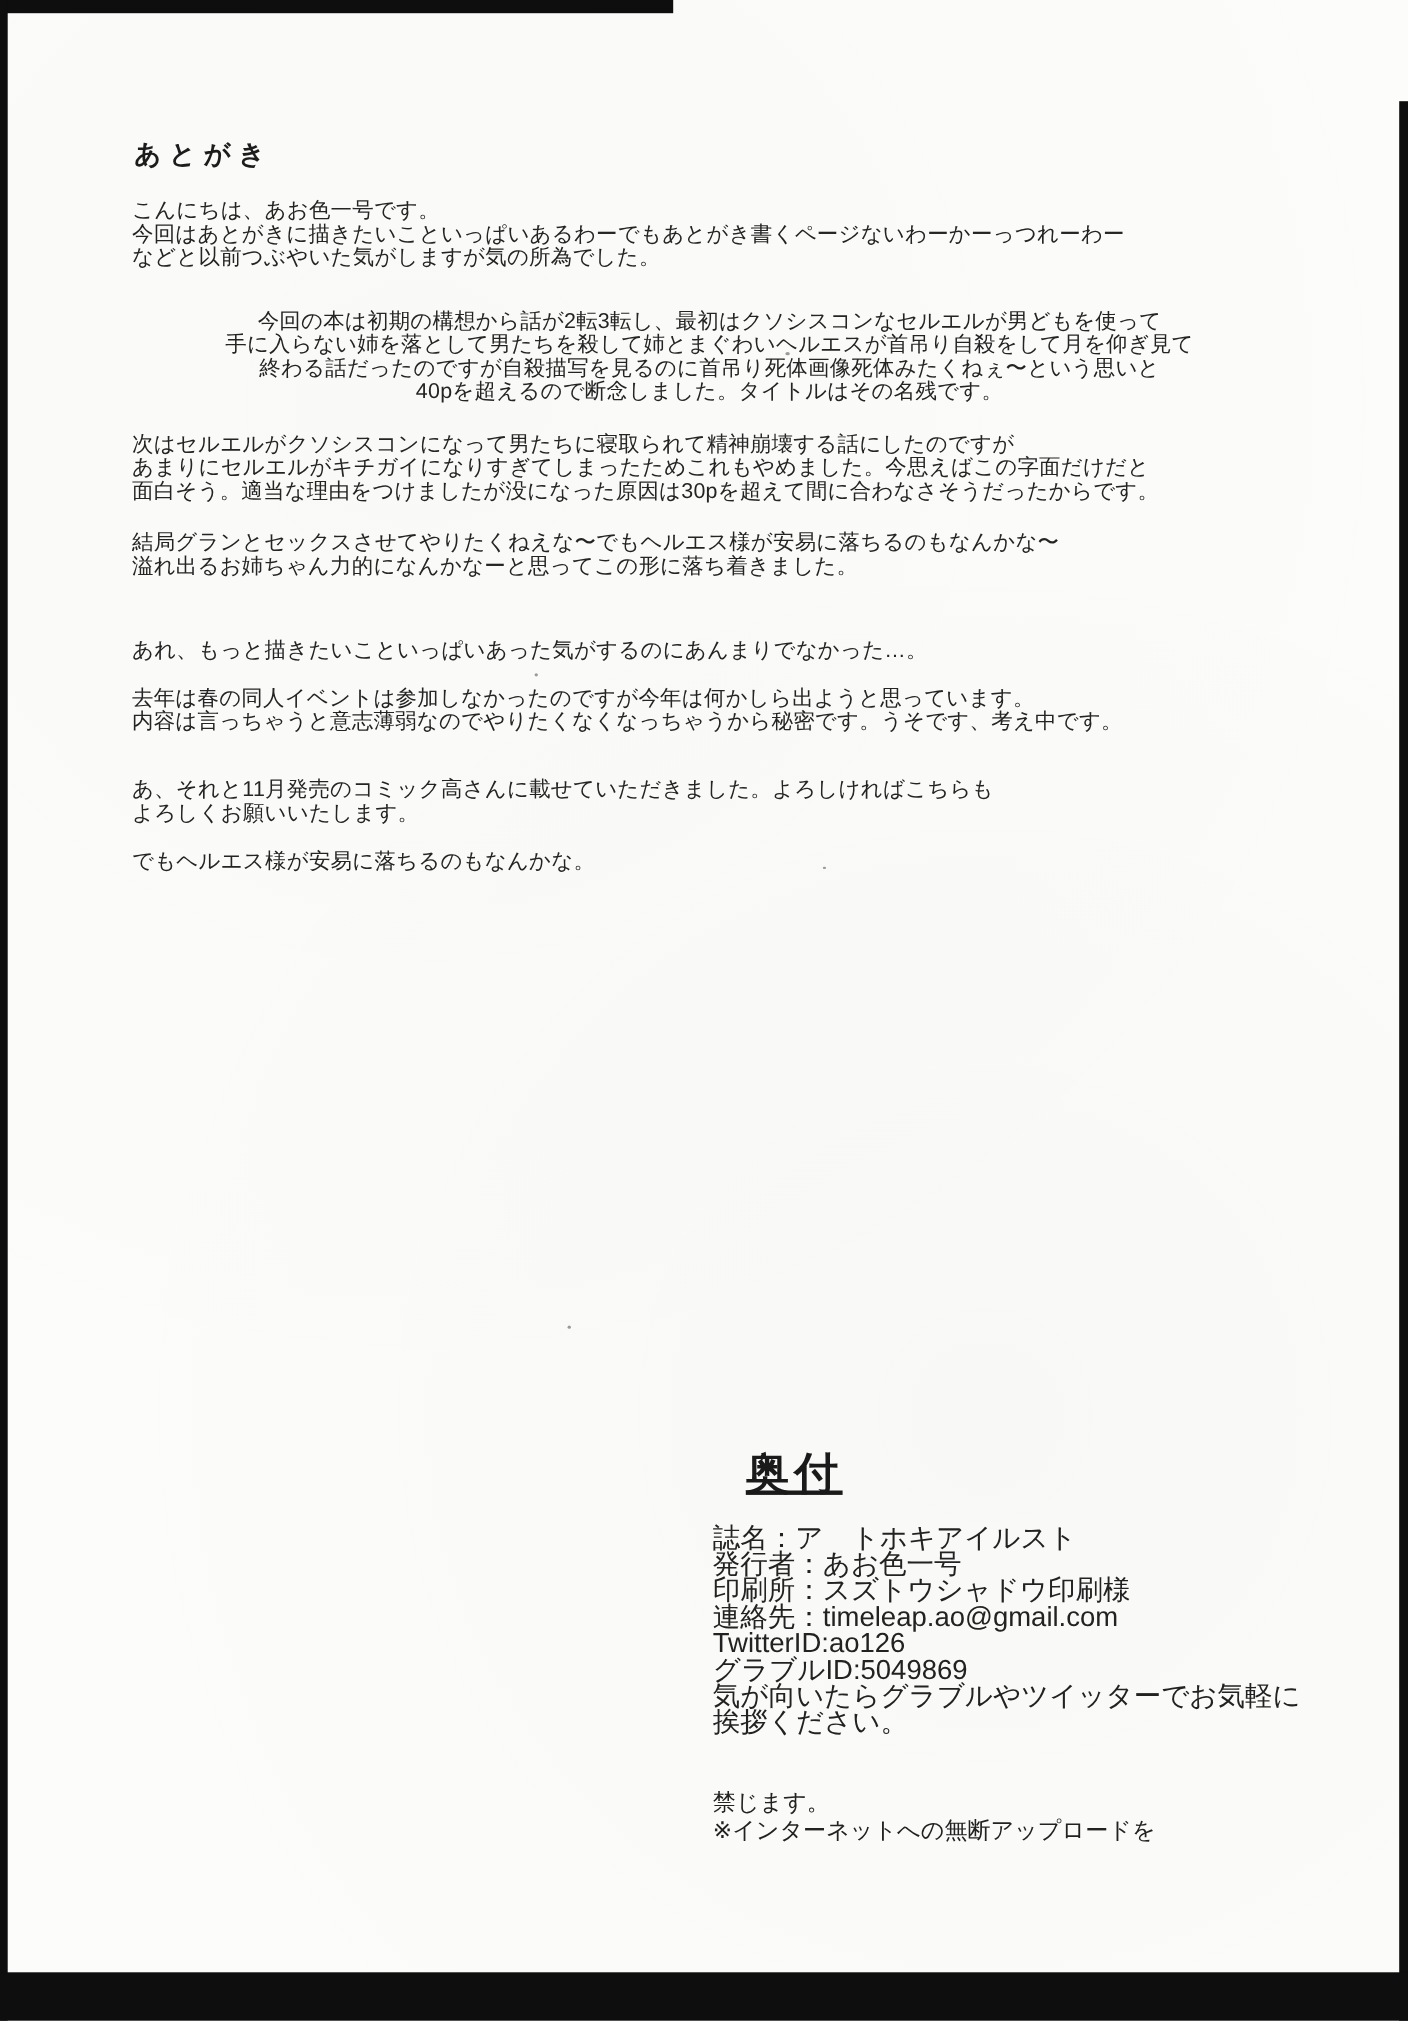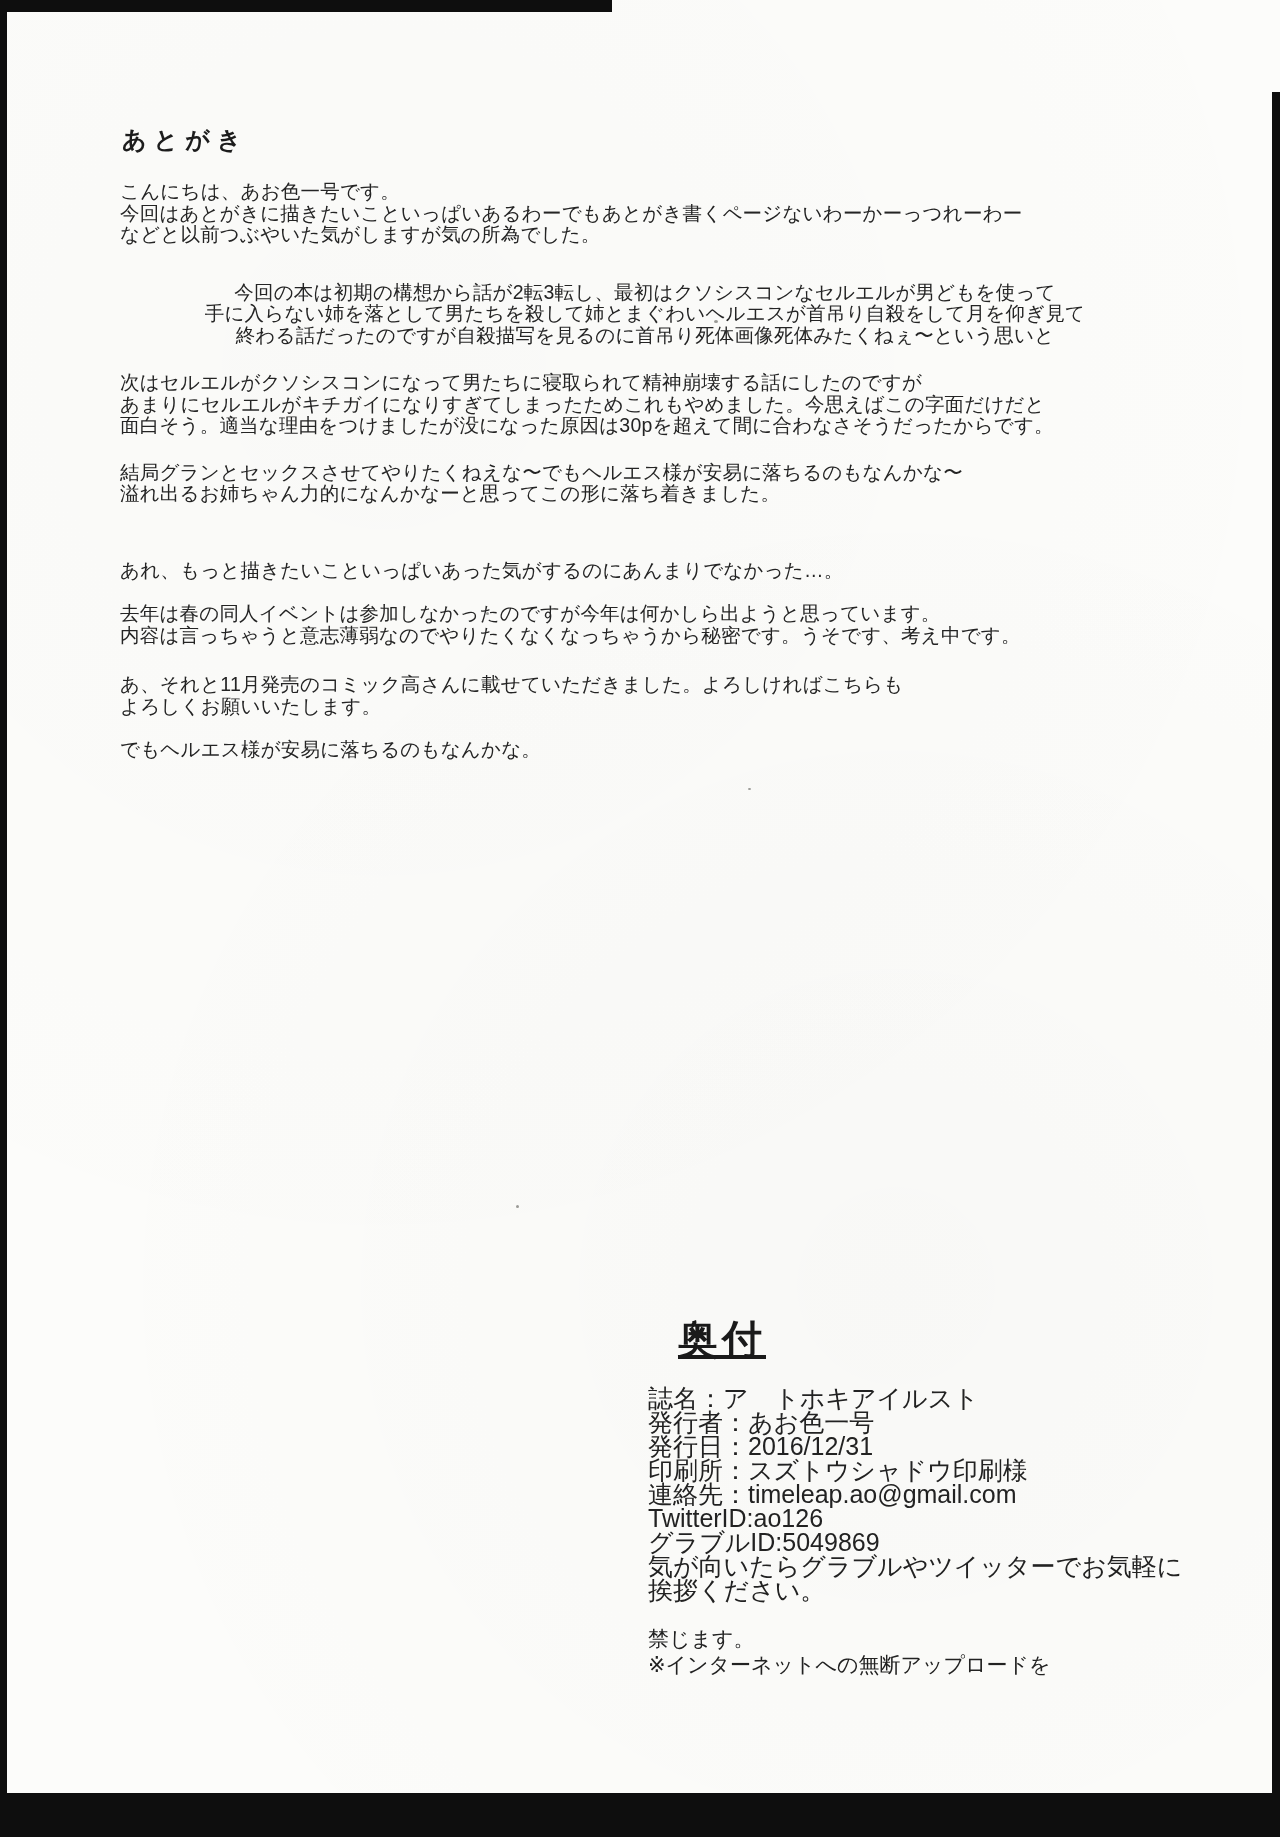--- a/index.html
+++ b/index.html
@@ -47,21 +47,21 @@
     font-weight: 400;
     line-height: 21.5px;
   }
   .afterword-body .para { margin: 0; }
   .afterword-body .line { white-space: nowrap; letter-spacing: 0.2px; }
   .para.p2 { margin-top: 36px; text-align: center; }
   .para.p3 { margin-top: 26px; }
   .para.p4 { margin-top: 25px; }
   .para.p5 { margin-top: 55px; }
   .para.p6 { margin-top: 22px; }
-  .para.p7 { margin-top: 28px; }
+  .para.p7 { margin-top: 40px; }
   .para.p8 { margin-top: 22px; }
 
   .colophon-title {
     position: absolute;
     left: 678px;
     top: 1312px;
     font-size: 40px;
     font-weight: 700;
     letter-spacing: 4px;
     color: #1a1a1a;
@@ -108,20 +108,21 @@
   <div class="afterword-body">
     <div class="para p1">
       <div class="line">こんにちは、あお色一号です。</div>
       <div class="line">今回はあとがきに描きたいこといっぱいあるわーでもあとがき書くページないわーかーっつれーわー</div>
       <div class="line">などと以前つぶやいた気がしますが気の所為でした。</div>
     </div>
     <div class="para p2">
       <div class="line">今回の本は初期の構想から話が2転3転し、最初はクソシスコンなセルエルが男どもを使って</div>
       <div class="line">手に入らない姉を落として男たちを殺して姉とまぐわいヘルエスが首吊り自殺をして月を仰ぎ見て</div>
       <div class="line">終わる話だったのですが自殺描写を見るのに首吊り死体画像死体みたくねぇ〜という思いと</div>
+      <div class="line">40pを超えるので断念しました。タイトルはその名残です。</div>
     </div>
     <div class="para p3">
       <div class="line">次はセルエルがクソシスコンになって男たちに寝取られて精神崩壊する話にしたのですが</div>
       <div class="line">あまりにセルエルがキチガイになりすぎてしまったためこれもやめました。今思えばこの字面だけだと</div>
       <div class="line">面白そう。適当な理由をつけましたが没になった原因は30pを超えて間に合わなさそうだったからです。</div>
     </div>
     <div class="para p4">
       <div class="line">結局グランとセックスさせてやりたくねえな〜でもヘルエス様が安易に落ちるのもなんかな〜</div>
       <div class="line">溢れ出るお姉ちゃん力的になんかなーと思ってこの形に落ち着きました。</div>
     </div>
@@ -139,21 +140,20 @@
     <div class="para p8">
       <div class="line">でもヘルエス様が安易に落ちるのもなんかな。</div>
     </div>
   </div>
 
   <div class="colophon-title">奥付</div>
 
   <div class="colophon-entries">
     <div class="line">誌名：アゝトホキアイルスト</div>
     <div class="line">発行者：あお色一号</div>
-    <div class="line">発行日：2016/12/31</div>
     <div class="line">印刷所：スズトウシャドウ印刷様</div>
     <div class="line">連絡先：timeleap.ao@gmail.com</div>
     <div class="line">TwitterID:ao126</div>
     <div class="line">グラブルID:5049869</div>
     <div class="line">気が向いたらグラブルやツイッターでお気軽に</div>
     <div class="line">挨拶ください。</div>
   </div>
 
   <div class="colophon-notice">
     <div class="line">禁じます。</div>

